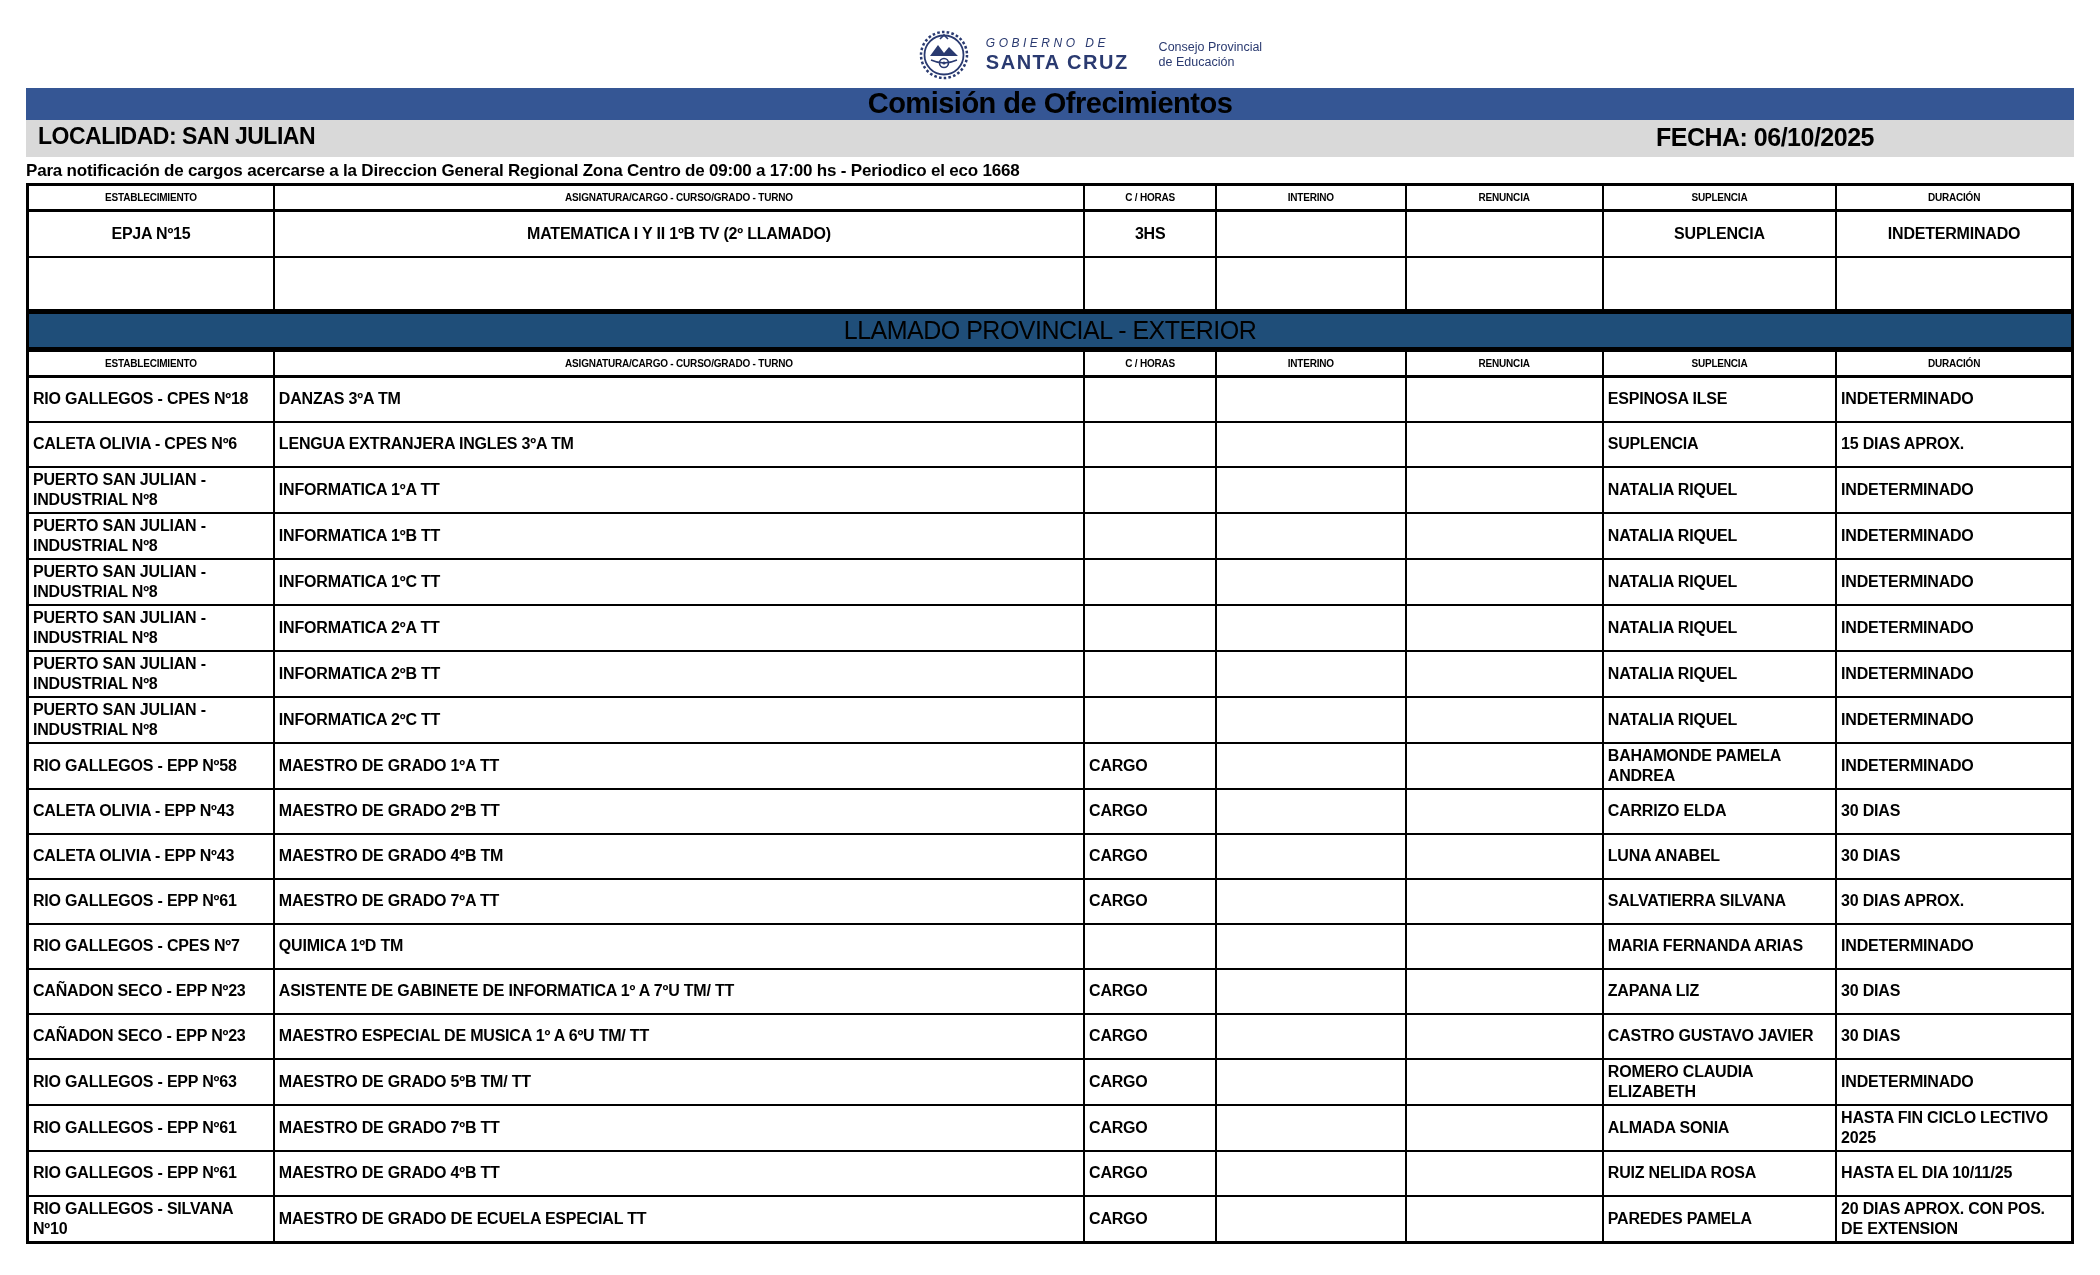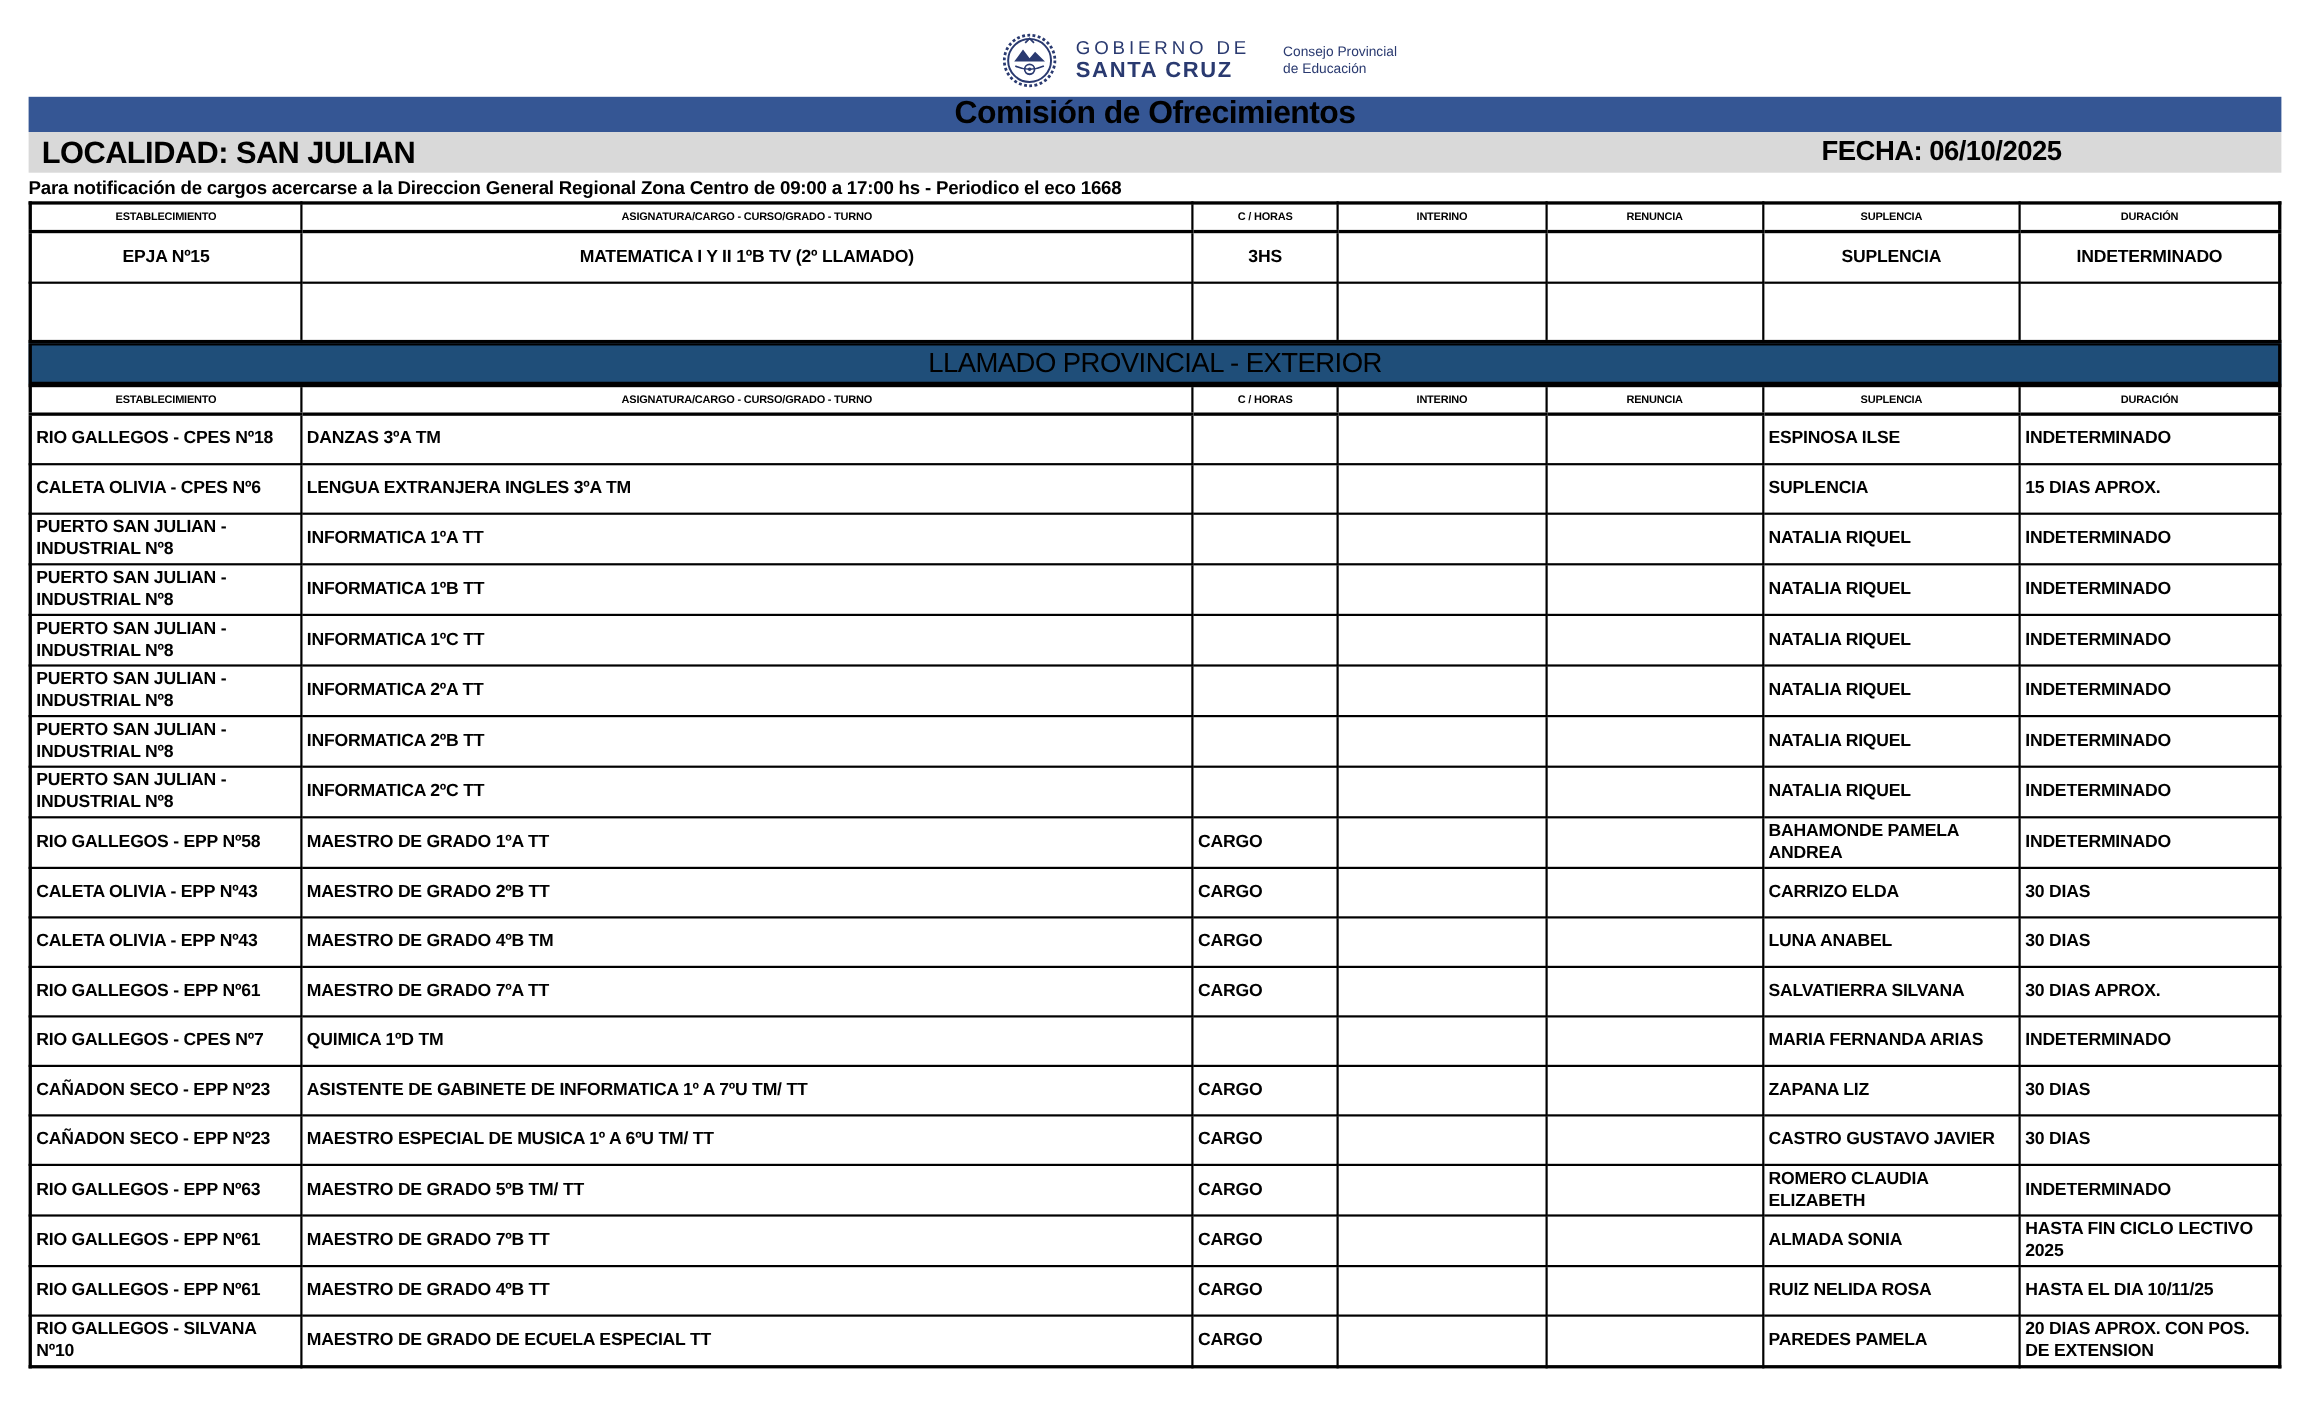--- a/index.html
+++ b/index.html
@@ -10,34 +10,34 @@
   }
   *{box-sizing:border-box;margin:0;padding:0;}
   html,body{width:2100px;height:1275px;background:#fff;overflow:hidden;}
   body{font-family:"Liberation Sans","DejaVu Sans",sans-serif;color:#000;}
 
   .logo-row{
     margin-top:26px;height:58px;display:flex;justify-content:center;align-items:center;gap:16px;
     padding-left:80px;
   }
   .gov-block{color:var(--c-navy);line-height:1.05;}
-  .gov-top{font-size:17px;letter-spacing:3.5px;font-weight:500;}
+  .gov-top{font-size:12px;letter-spacing:3.5px;font-weight:500;font-style:italic;}
   .gov-bottom{font-size:20px;font-weight:bold;letter-spacing:1.5px;margin-top:2px;}
   .org-block{color:var(--c-navy);font-size:12.5px;line-height:1.2;font-weight:500;margin-left:14px;}
 
   .sheet{margin:0 26px;width:2048px;}
 
   .title-bar{
     margin-top:4px;height:32px;background:var(--c-title);
     display:flex;align-items:flex-end;justify-content:center;
   }
   .title-bar span{font-size:29px;font-weight:bold;color:#000;letter-spacing:-0.5px;}
 
   .sub-bar{height:37px;background:var(--c-sub);position:relative;}
-  .sub-bar .locality{position:absolute;left:12px;top:3px;font-size:28px;font-weight:bold;letter-spacing:-0.5px;}
+  .sub-bar .locality{position:absolute;left:12px;top:3px;font-size:23px;font-weight:bold;letter-spacing:-0.5px;}
   .sub-bar .date{position:absolute;right:200px;top:3px;font-size:25px;font-weight:bold;letter-spacing:-0.5px;}
 
   .notice{margin:4px 0 2px 0;text-align:left;font-size:17px;font-weight:bold;letter-spacing:-0.2px;}
 
   table{border-collapse:collapse;table-layout:fixed;width:2048px;}
   table{border:3px solid #000;}
   th,td{border:2px solid #000;font-weight:bold;overflow:hidden;}
   th{font-size:10px;height:26px;text-align:center;border-bottom-width:3px;letter-spacing:-0.2px;}
   td{font-size:16px;line-height:1.25;letter-spacing:-0.2px;padding:2px 4px;vertical-align:middle;}
 

